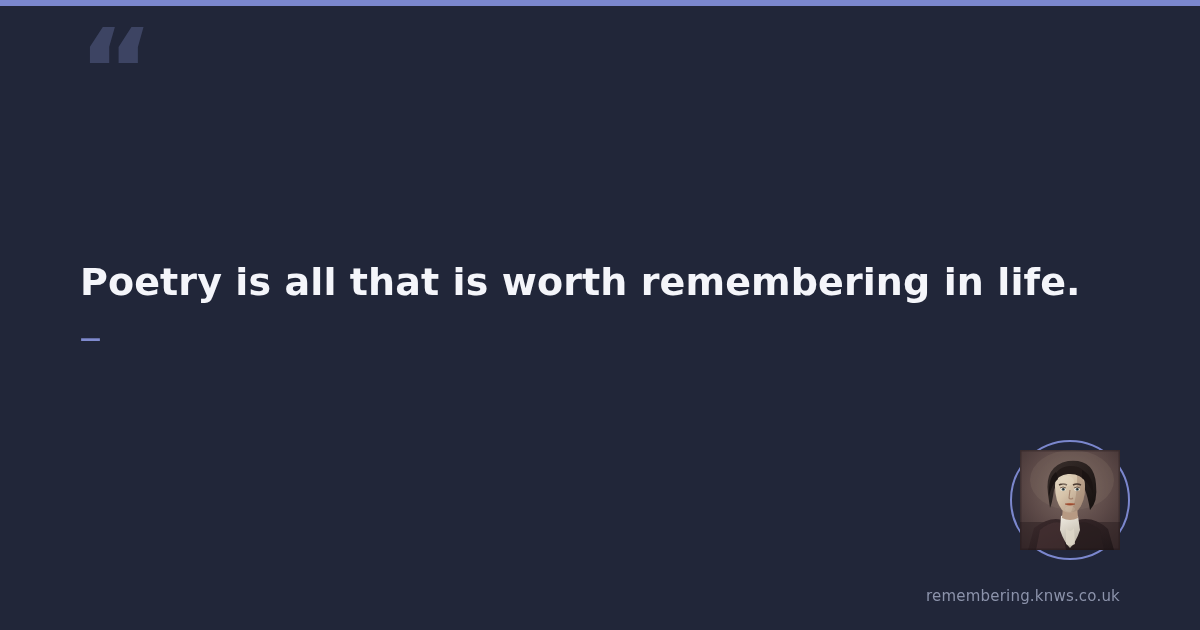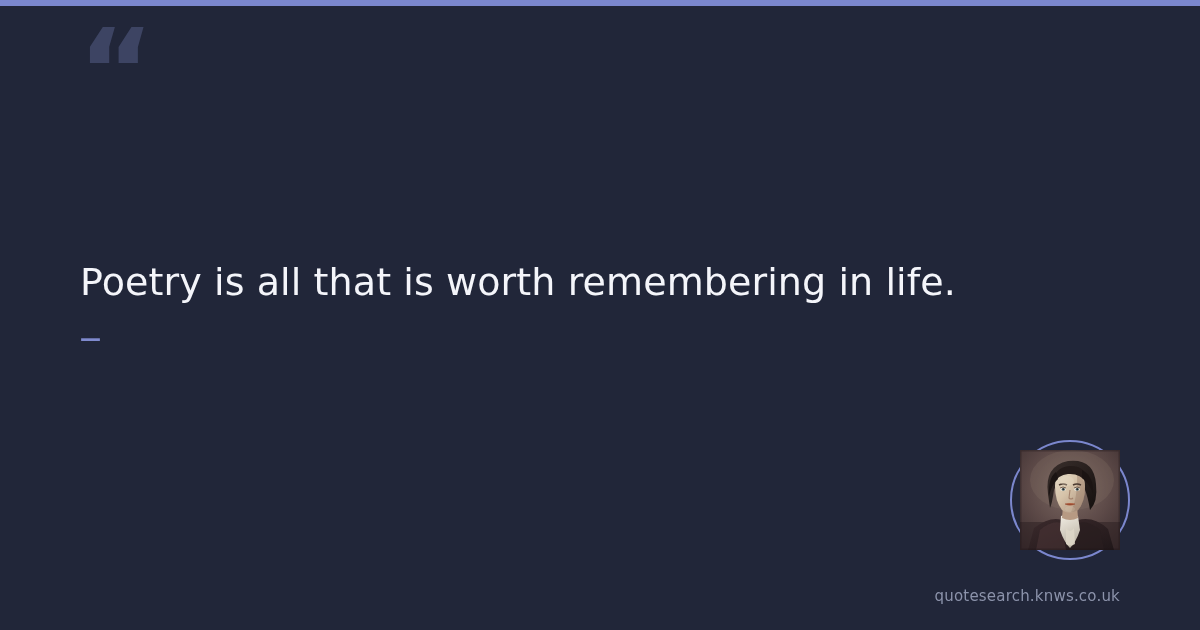--- a/index.html
+++ b/index.html
@@ -51,21 +51,21 @@
   
   #quote-block {
     position: absolute;
     left: 80px;
     top: 258px;
     width: 1000px;
   }
 
   #quote-text {
     font-size: 38px;
-    font-weight: 400;
+    font-weight: 700;
     line-height: 1.28;
     color: #f4f5fa;
     letter-spacing: 0.1px;
     white-space: nowrap;
   }
 
   #attribution {
     margin-top: 20px;
     font-size: 21px;
     font-weight: 700;
@@ -206,15 +206,15 @@
         <path d="M45 54 Q50 55 55 54" stroke="#8c4530" stroke-width="0.8" fill="none"></path>
 
         <ellipse cx="47" cy="31" rx="7" ry="5" fill="#f0e6d2" opacity="0.28"></ellipse>
         <ellipse cx="50" cy="59" rx="5" ry="3" fill="#e6d6bd" opacity="0.2"></ellipse>
 
         <rect width="100" height="100" fill="none" stroke="#1d1517" stroke-width="3" opacity="0.35"></rect>
       </svg>
     </div>
   </div>
 
-  <div id="source-url">quotesearch.knws.co.uk</div>
+  <div id="source-url">remembering.knws.co.uk</div>
 
 </div>
 
 </body></html>

